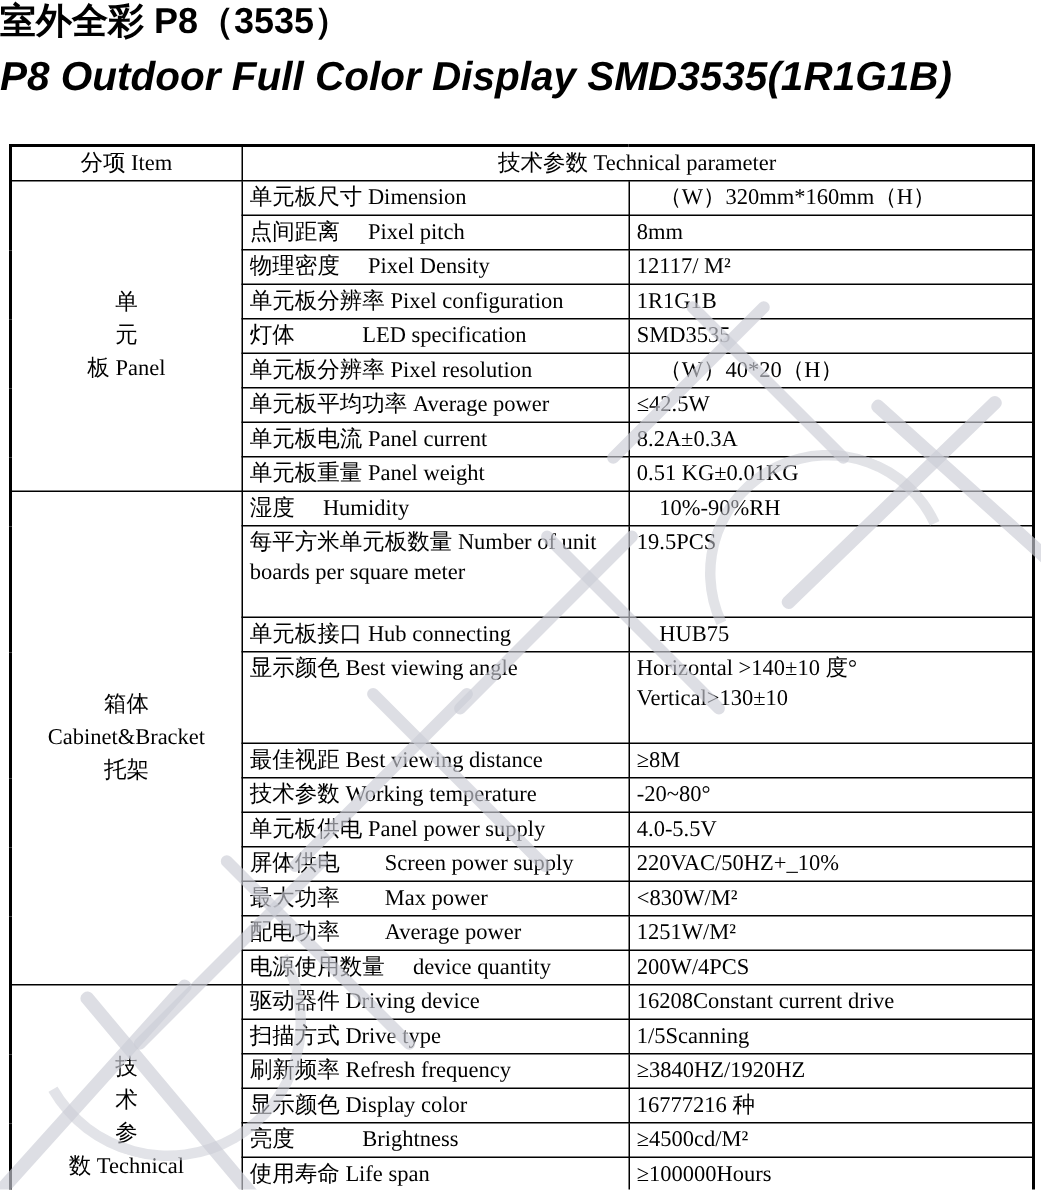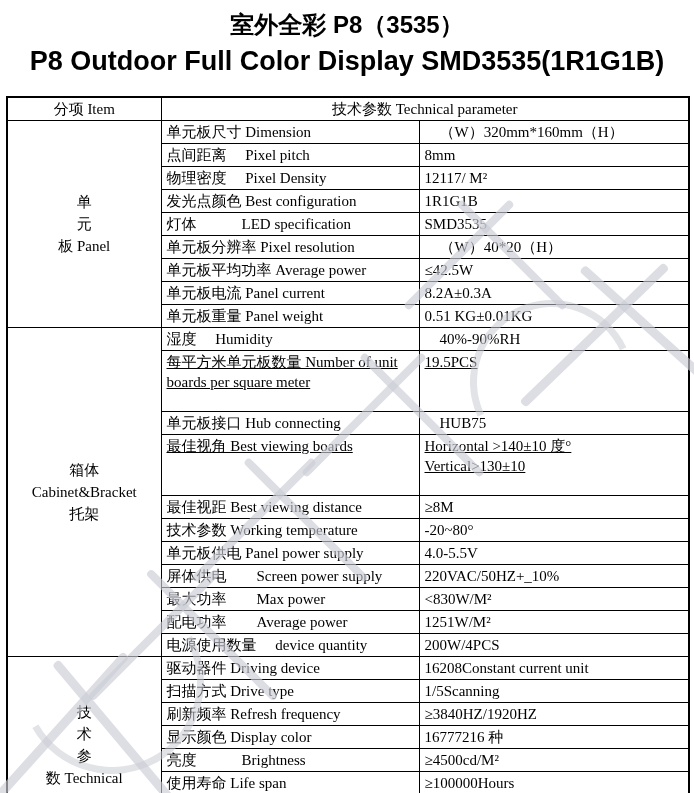--- a/index.html
+++ b/index.html
@@ -4,44 +4,44 @@
 <style>
   html,body{margin:0;padding:0;}
   body{
     width:694px;height:793px;
     background:#ffffff;
     position:relative;
     overflow:hidden;
     font-family:"Liberation Serif","DejaVu Serif",serif;
     color:#000;
   }
-  .titles{position:absolute;top:10px;left:0;width:694px;text-align:center;}
+  .titles{position:absolute;top:0;left:0;width:694px;text-align:left;}
   .title{
     font-family:"Liberation Sans","DejaVu Sans",sans-serif;
     font-weight:bold;font-size:24px;line-height:30px;margin:0;
   }
   .subtitle{
     font-family:"Liberation Sans","DejaVu Sans",sans-serif;
-    font-weight:bold;font-size:27px;line-height:34px;margin:4px 0 2px 0;
+    font-weight:bold;font-size:27px;line-height:34px;margin:4px 0 2px 0;font-style:italic;
   }
   table.spec{
     position:absolute;left:6px;top:96px;width:682px;
     border-collapse:collapse;table-layout:fixed;
     border:2px solid #000;
     font-size:15px;
   }
   .spec td{
     border:1px solid #000;
     padding:1px 5px;
     vertical-align:middle;
     overflow:hidden;
     line-height:20px;
   }
   .spec tr{height:22.4px;}
-  .spec tr.tall{height:61px;text-decoration:underline;}
+  .spec tr.tall{height:61px;}
   .spec tr.tall td.lbl,.spec tr.tall td.val{vertical-align:top;}
   td.hdr{text-align:center;}
   td.sec{
     text-align:center;vertical-align:middle;
     white-space:pre-line;line-height:22px;
   }
   td.val{white-space:pre-line;}
   
   .wm{position:absolute;left:0;top:0;width:694px;height:793px;pointer-events:none;z-index:5;}
   .wm-bar{position:absolute;background:#cbcdd5;opacity:.65;border-radius:4px;}
@@ -96,21 +96,21 @@
     </tr>
     <tr>
       <td class="lbl">点间距离　 Pixel pitch</td>
       <td class="val">8mm</td>
     </tr>
     <tr>
       <td class="lbl">物理密度　 Pixel Density</td>
       <td class="val">12117/ M²</td>
     </tr>
     <tr>
-      <td class="lbl">发光点颜色  Best configuration</td>
+      <td class="lbl">单元板分辨率  Pixel configuration</td>
       <td class="val">1R1G1B</td>
     </tr>
     <tr>
       <td class="lbl">灯体　　　LED specification</td>
       <td class="val">SMD3535</td>
     </tr>
     <tr>
       <td class="lbl">单元板分辨率  Pixel resolution</td>
       <td class="val">　（W）40*20（H）</td>
     </tr>
@@ -125,32 +125,32 @@
     <tr>
       <td class="lbl">单元板重量  Panel weight</td>
       <td class="val">0.51 KG±0.01KG</td>
     </tr>
 
     <tr>
       <td class="sec" rowspan="11">箱体
 Cabinet&amp;Bracket
 托架</td>
       <td class="lbl">湿度　 Humidity</td>
-      <td class="val">　40%-90%RH</td>
+      <td class="val">　10%-90%RH</td>
     </tr>
     <tr class="tall">
       <td class="lbl">每平方米单元板数量  Number of unit boards per square meter</td>
       <td class="val">19.5PCS</td>
     </tr>
     <tr>
       <td class="lbl">单元板接口  Hub connecting</td>
       <td class="val">　HUB75</td>
     </tr>
     <tr class="tall">
-      <td class="lbl">最佳视角  Best viewing boards</td>
+      <td class="lbl">显示颜色  Best viewing angle</td>
       <td class="val">Horizontal &gt;140±10 度°
 Vertical&gt;130±10</td>
     </tr>
     <tr>
       <td class="lbl">最佳视距  Best viewing distance</td>
       <td class="val">≥8M</td>
     </tr>
     <tr>
       <td class="lbl">技术参数  Working temperature</td>
       <td class="val">-20~80°</td>
@@ -176,21 +176,21 @@
       <td class="val">200W/4PCS</td>
     </tr>
 
     <tr>
       <td class="sec" rowspan="7">技
 术
 参
 数  Technical
 parameter</td>
       <td class="lbl">驱动器件  Driving device</td>
-      <td class="val">16208Constant current unit</td>
+      <td class="val">16208Constant current drive</td>
     </tr>
     <tr>
       <td class="lbl">扫描方式  Drive type</td>
       <td class="val">1/5Scanning</td>
     </tr>
     <tr>
       <td class="lbl">刷新频率  Refresh frequency</td>
       <td class="val">≥3840HZ/1920HZ</td>
     </tr>
     <tr>

